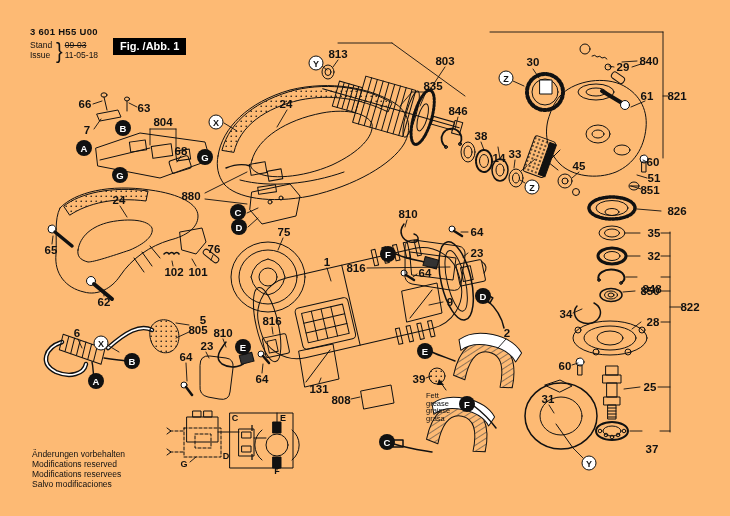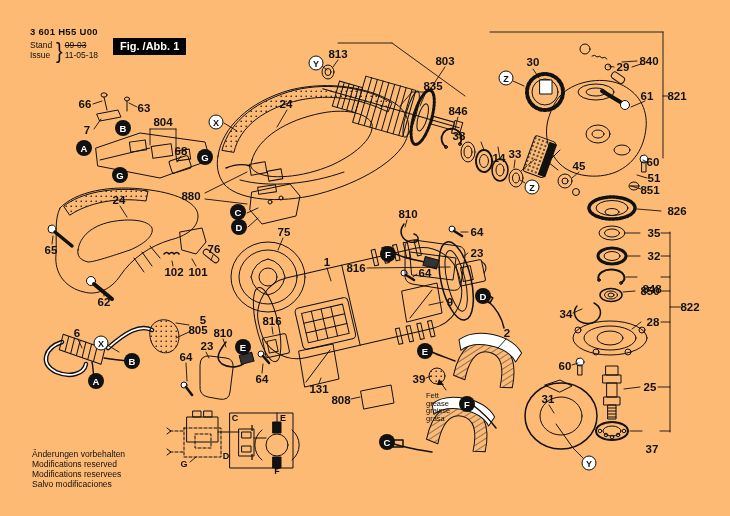--- a/index.html
+++ b/index.html
@@ -404,21 +404,21 @@
       <div class="callout" style="left: 144px; top: 108px;">63</div>
       <div class="callout" style="left: 87px; top: 130px;">7</div>
       <div class="callout" style="left: 163px; top: 122px;">804</div>
       <div class="callout" style="left: 181px; top: 151px;">68</div>
       <div class="callout" style="left: 191px; top: 196px;">880</div>
       <div class="callout" style="left: 286px; top: 104px;">24</div>
       <div class="callout" style="left: 338px; top: 54px;">813</div>
       <div class="callout" style="left: 445px; top: 61px;">803</div>
       <div class="callout" style="left: 433px; top: 86px;">835</div>
       <div class="callout" style="left: 458px; top: 111px;">846</div>
-      <div class="callout" style="left: 459px; top: 136px;">38</div>
+      <div class="callout" style="left: 481px; top: 136px;">38</div>
       <div class="callout" style="left: 499px; top: 141px; margin-top: 17px;">14</div>
       <div class="callout" style="left: 515px; top: 154px;">33</div>
       <div class="callout" style="left: 533px; top: 62px;">30</div>
       <div class="callout" style="left: 623px; top: 67px;">29</div>
       <div class="callout" style="left: 649px; top: 61px;">840</div>
       <div class="callout" style="left: 647px; top: 96px;">61</div>
       <div class="callout" style="left: 677px; top: 96px;">821</div>
       <div class="callout" style="left: 653px; top: 162px;">60</div>
       <div class="callout" style="left: 654px; top: 178px;">51</div>
       <div class="callout" style="left: 650px; top: 190px;">851</div>

